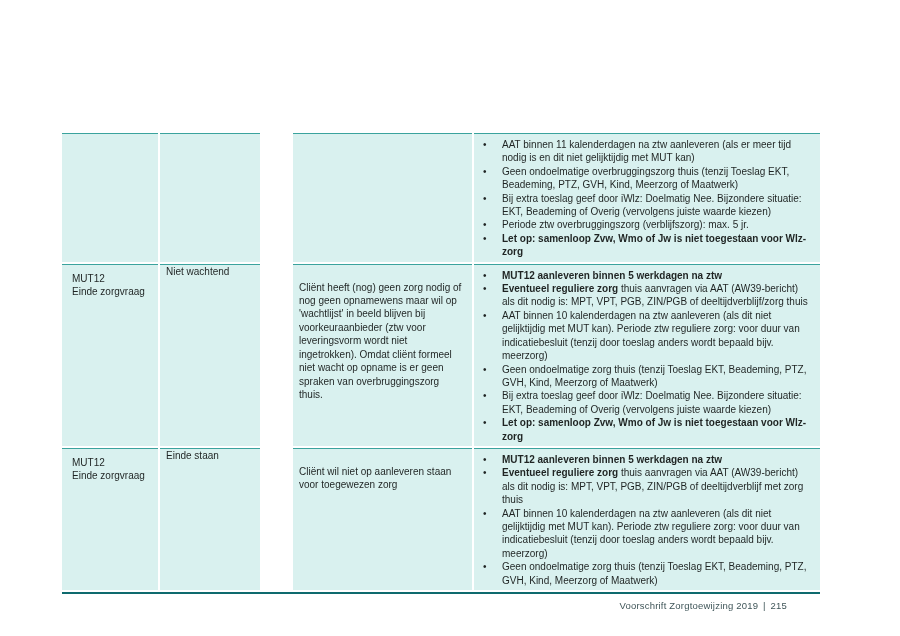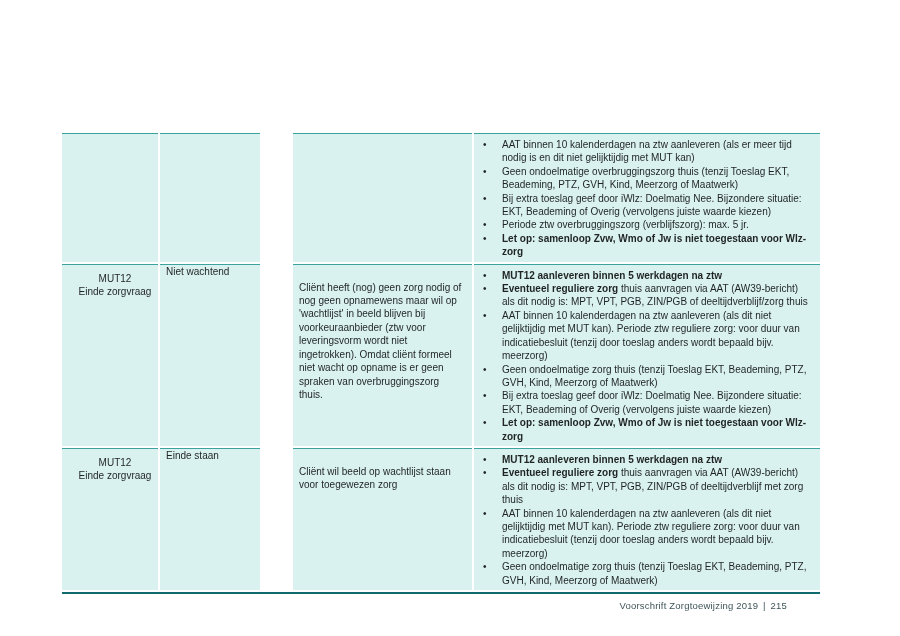--- a/index.html
+++ b/index.html
@@ -34,21 +34,21 @@
   .row:nth-child(2) { min-height: 161px; }
   .row:nth-child(3) { min-height: 139px; }
   .cell {
     background: var(--cell-bg, #d9f1ef);
     border-top: 1px solid var(--row-border, #3aa39d);
     padding: 5px 6px 4px 6px;
     font-size: 10px;
     line-height: 13.4px;
     box-sizing: border-box;
   }
-  .cell-code { padding-left: 16px; padding-top: 7px; text-align: center; }
+  .cell-code { padding-left: 10px; padding-top: 7px; }
   .cell-status { padding-top: 0; }
   .cell-desc { padding-top: 16px; padding-right: 7px; margin-left: 31px; }
   .cell-actions { padding: 4px 0 3px 0; }
   .code-line, .desc-line { white-space: normal; }
   .bullet {
     display: flex;
     align-items: flex-start;
   }
   .dot {
     flex: none;
@@ -88,21 +88,21 @@
 
   <div class="tbl">
 
   <div class="row">
         <div class="cell cell-code"></div>
         <div class="cell cell-status"></div>
         <div class="cell cell-desc"></div>
         <div class="cell cell-actions">
           <div class="bullet">
             <div class="dot">•</div>
-            <div class="txt"><span class="seg">AAT binnen 10 kalenderdagen na ztw aanleveren (als er meer tijd nodig is en dit niet gelijktijdig met MUT kan)</span></div>
+            <div class="txt"><span class="seg">AAT binnen 11 kalenderdagen na ztw aanleveren (als er meer tijd nodig is en dit niet gelijktijdig met MUT kan)</span></div>
           </div>
           <div class="bullet">
             <div class="dot">•</div>
             <div class="txt"><span class="seg">Geen ondoelmatige overbruggingszorg thuis (tenzij Toeslag EKT, Beademing, PTZ, GVH, Kind, Meerzorg of Maatwerk)</span></div>
           </div>
           <div class="bullet">
             <div class="dot">•</div>
             <div class="txt"><span class="seg">Bij extra toeslag geef door iWlz: Doelmatig Nee. Bijzondere situatie: EKT, Beademing of Overig (vervolgens juiste waarde kiezen)</span></div>
           </div>
           <div class="bullet">
@@ -151,21 +151,21 @@
           </div>
         </div>
       </div>
       <div class="row">
         <div class="cell cell-code">
           <div class="code-line">MUT12</div>
           <div class="code-line">Einde zorgvraag</div>
         </div>
         <div class="cell cell-status">Einde staan</div>
         <div class="cell cell-desc">
-          <div class="desc-line">Cliënt wil beeld op wachtlijst staan voor toegewezen zorg</div>
+          <div class="desc-line">Cliënt wil niet op aanleveren staan voor toegewezen zorg</div>
         </div>
         <div class="cell cell-actions">
           <div class="bullet">
             <div class="dot">•</div>
             <div class="txt"><span class="seg-bold">MUT12 aanleveren binnen 5 werkdagen na ztw</span></div>
           </div>
           <div class="bullet">
             <div class="dot">•</div>
             <div class="txt"><span class="seg-bold">Eventueel reguliere zorg</span><span class="seg"> thuis aanvragen via AAT (AW39-bericht) als dit nodig is: MPT, VPT, PGB, ZIN/PGB of deeltijdverblijf met zorg thuis</span></div>
           </div>

